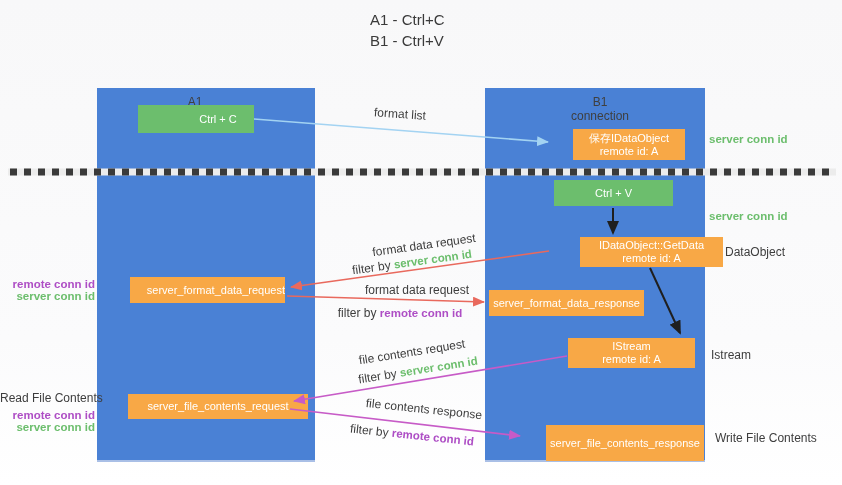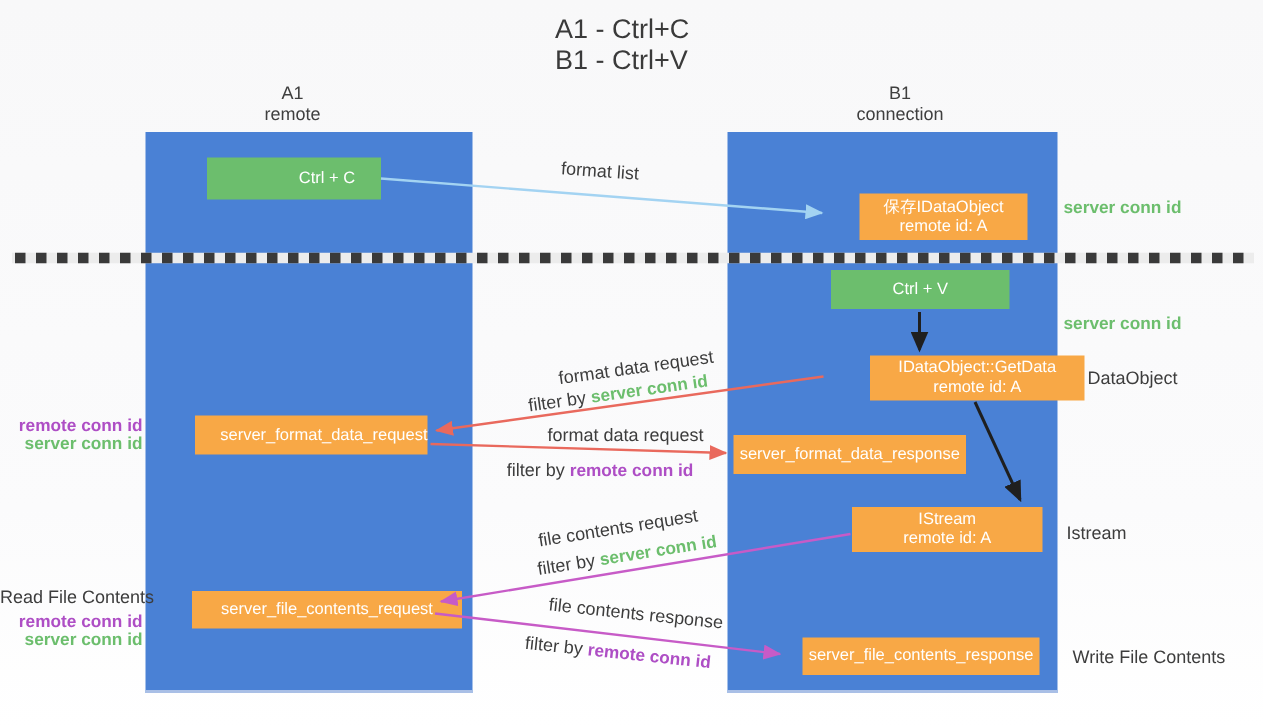--- a/index.html
+++ b/index.html
@@ -23,44 +23,44 @@
     background:linear-gradient(180deg,#f8f8f9 0%,#fbfbfc 70%,#ffffff 100%);
   }
   .lane{
     position:absolute;background:var(--lane-blue);z-index:1;
     border-bottom:2px solid #a9bfe6;
   }
   .lane-a1{left:97px;top:88px;width:218px;height:374px;}
   .lane-b1{left:485px;top:88px;width:220px;height:374px;}
   .lane-header{
     position:absolute;z-index:2;text-align:center;color:#3f3f3f;
-    font-size:12px;line-height:14px;
+    font-size:12px;line-height:14px;margin-top:40px;
   }
   .lane-header-a1{left:97px;top:55px;width:196px;}
   .lane-header-b1{left:485px;top:55px;width:230px;}
   .title{
     position:absolute;left:370px;top:9px;z-index:2;color:#3a3a3a;
-    font-size:18px;line-height:21px;
+    font-size:15px;line-height:21px;
   }
   .node{
     position:absolute;z-index:3;color:#fff;text-align:center;
     font-size:11px;line-height:13px;display:flex;flex-direction:column;
     align-items:center;justify-content:center;
   }
   .node.green{background:var(--box-green);}
   .node.orange{background:var(--box-orange);}
   .n-ctrl-c{left:138px;top:105px;width:116px;height:28px;padding-left:44px;}
   .n-save{left:573px;top:129px;width:112px;height:31px;}
   .n-ctrl-v{left:554px;top:180px;width:119px;height:26px;}
   .n-getdata{left:580px;top:237px;width:143px;height:30px;}
   .n-fmt-req{left:130px;top:277px;width:155px;height:26px;align-items:flex-end;}
   .n-fmt-resp{left:489px;top:290px;width:155px;height:26px;}
   .n-istream{left:568px;top:338px;width:127px;height:30px;}
   .n-file-req{left:128px;top:394px;width:180px;height:25px;}
-  .n-file-resp{left:535px;top:425px;width:158px;height:25px;}
+  .n-file-resp{left:546px;top:425px;width:158px;height:36px;}
   .arrow-label{
     position:absolute;z-index:6;font-size:12px;color:var(--text-dark);
     white-space:nowrap;transform-origin:center;
   }
   .side-label{
     position:absolute;z-index:6;font-size:12px;white-space:nowrap;
     color:var(--text-dark);
   }
   .side-right{text-align:left;}
   .side-left{width:95px;text-align:right;}

